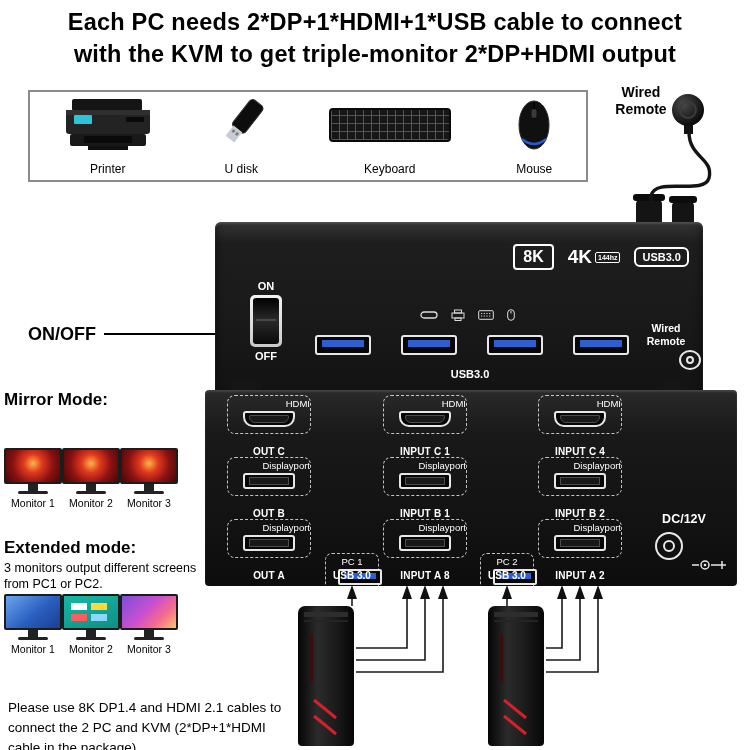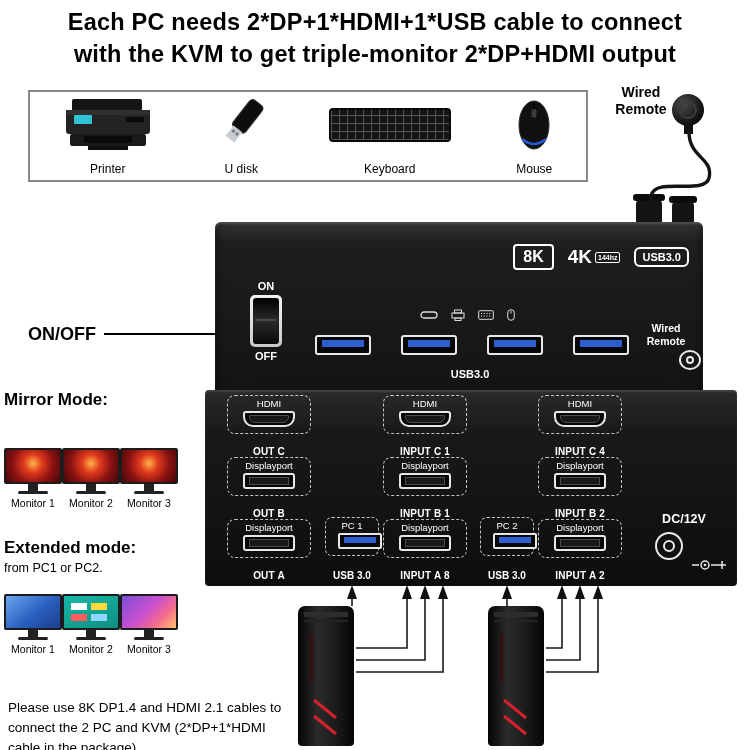--- a/index.html
+++ b/index.html
@@ -68,23 +68,23 @@
                border:2px solid #e8e8e8;border-radius:50%;box-sizing:border-box;}
 
   .onoff-label{position:absolute;left:28px;top:324px;font-size:18px;font-weight:bold;}
 
   
   .dev-rear{position:absolute;left:205px;top:390px;width:532px;height:196px;border-radius:4px;
             background:linear-gradient(180deg,#2a2a2a 0%,#191919 22%,#121212 70%,#0d0d0d 100%);
             box-shadow:inset 0 2px 2px rgba(255,255,255,.12);}
   .knob{position:absolute;top:-9px;width:30px;height:9px;background:#151515;border-radius:3px 3px 0 0;}
   .cell{position:absolute;width:84px;border:1.5px dashed rgba(255,255,255,.75);border-radius:8px;
-        padding:2px 0 6px;box-sizing:border-box;color:#fff;text-align:center;}
+        padding:2px 0 6px;box-sizing:border-box;color:#fff;text-align:right;}
   .cellu{position:absolute;width:54px;border:1.5px dashed rgba(255,255,255,.75);border-radius:7px;
-         padding:2px 12px 6px;box-sizing:border-box;color:#fff;text-align:center;}
+         padding:2px 12px 6px;box-sizing:border-box;color:#fff;text-align:center;margin-top:36px;}
   .cell .t,.cellu .t{font-size:9.5px;}
   .port-hdmi{width:52px;height:16px;margin:2px auto 0;background:#060606;border:2px solid #e8e8e8;
              border-radius:3px 3px 10px 10px;position:relative;box-sizing:border-box;}
   .port-hdmi::after{content:"";position:absolute;left:4px;right:4px;top:2px;bottom:2px;
              background:#181818;border:1px solid #4d4d4d;border-radius:1px 1px 6px 6px;}
   .port-dp{width:52px;height:16px;margin:2px auto 0;background:#060606;border:2px solid #e8e8e8;
            border-radius:3px;position:relative;box-sizing:border-box;}
   .port-dp::after{content:"";position:absolute;left:4px;right:4px;top:2px;bottom:2px;
            background:#181818;border:1px solid #4d4d4d;}
   .port-usb{width:44px;height:16px;margin:2px auto 0;background:#060606;border:2px solid #e8e8e8;
@@ -335,20 +335,21 @@
     <div class="monitor">
       <div class="mscreen scr-iron"></div>
       <div class="mstand"></div>
         <div class="mbase"></div>
       <div class="mlabel">Monitor 3</div>
     </div>
   </div>
 
   <div class="sec-title" style="top:538px;">Extended mode:</div>
   <div class="sec-desc" style="top:560px;">
+    <div>3 monitors output different screens</div>
     <div>from PC1 or PC2.</div>
   </div>
   <div class="mon-row" style="top:594px;">
     <div class="monitor">
       <div class="mscreen scr-blue"></div>
       <div class="mstand"></div>
         <div class="mbase"></div>
       <div class="mlabel">Monitor 1</div>
     </div>
     <div class="monitor">

